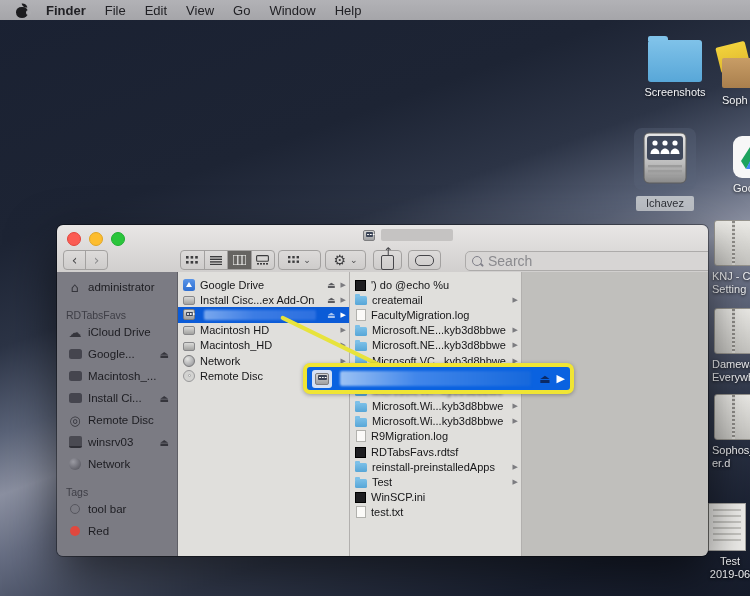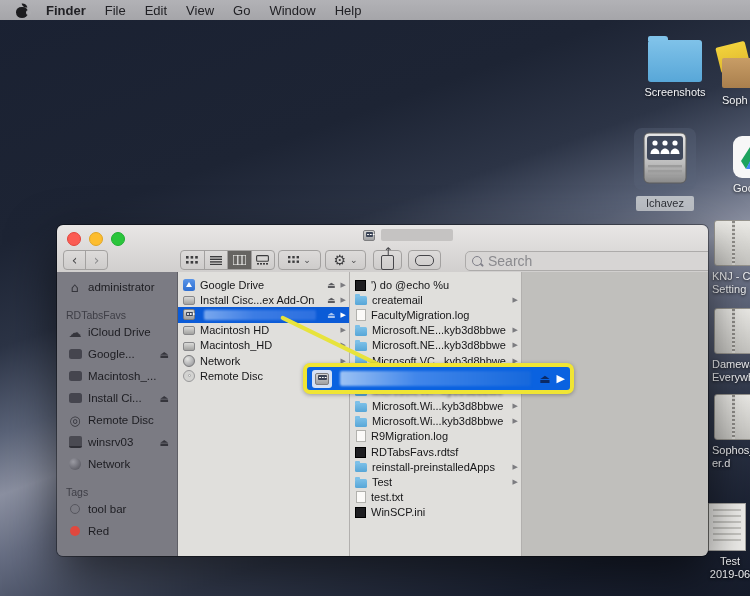--- a/index.html
+++ b/index.html
@@ -486,26 +486,26 @@
             <span class="fi fi-folder"></span>
             <span class="flabel">reinstall-preinstalledApps</span>
             <span class="farrow glyph">▶</span>
           </div>
           <div class="frow">
             <span class="fi fi-folder"></span>
             <span class="flabel">Test</span>
             <span class="farrow glyph">▶</span>
           </div>
           <div class="frow">
+            <span class="fi fi-exe"></span>
+            <span class="flabel">WinSCP.ini</span>
+          </div>
+          <div class="frow">
             <span class="fi fi-doc"></span>
             <span class="flabel">test.txt</span>
-          </div>
-          <div class="frow">
-            <span class="fi fi-exe"></span>
-            <span class="flabel">WinSCP.ini</span>
           </div>
         </div>
       <div class="col col3"></div>
     </div>
   </div>
 
   <div class="callout-line"></div>
   <div class="callout">
     <span class="iconwrap">
         <span class="fi fi-netdrive" style="margin:0;width:14px;height:12px;"></span>

